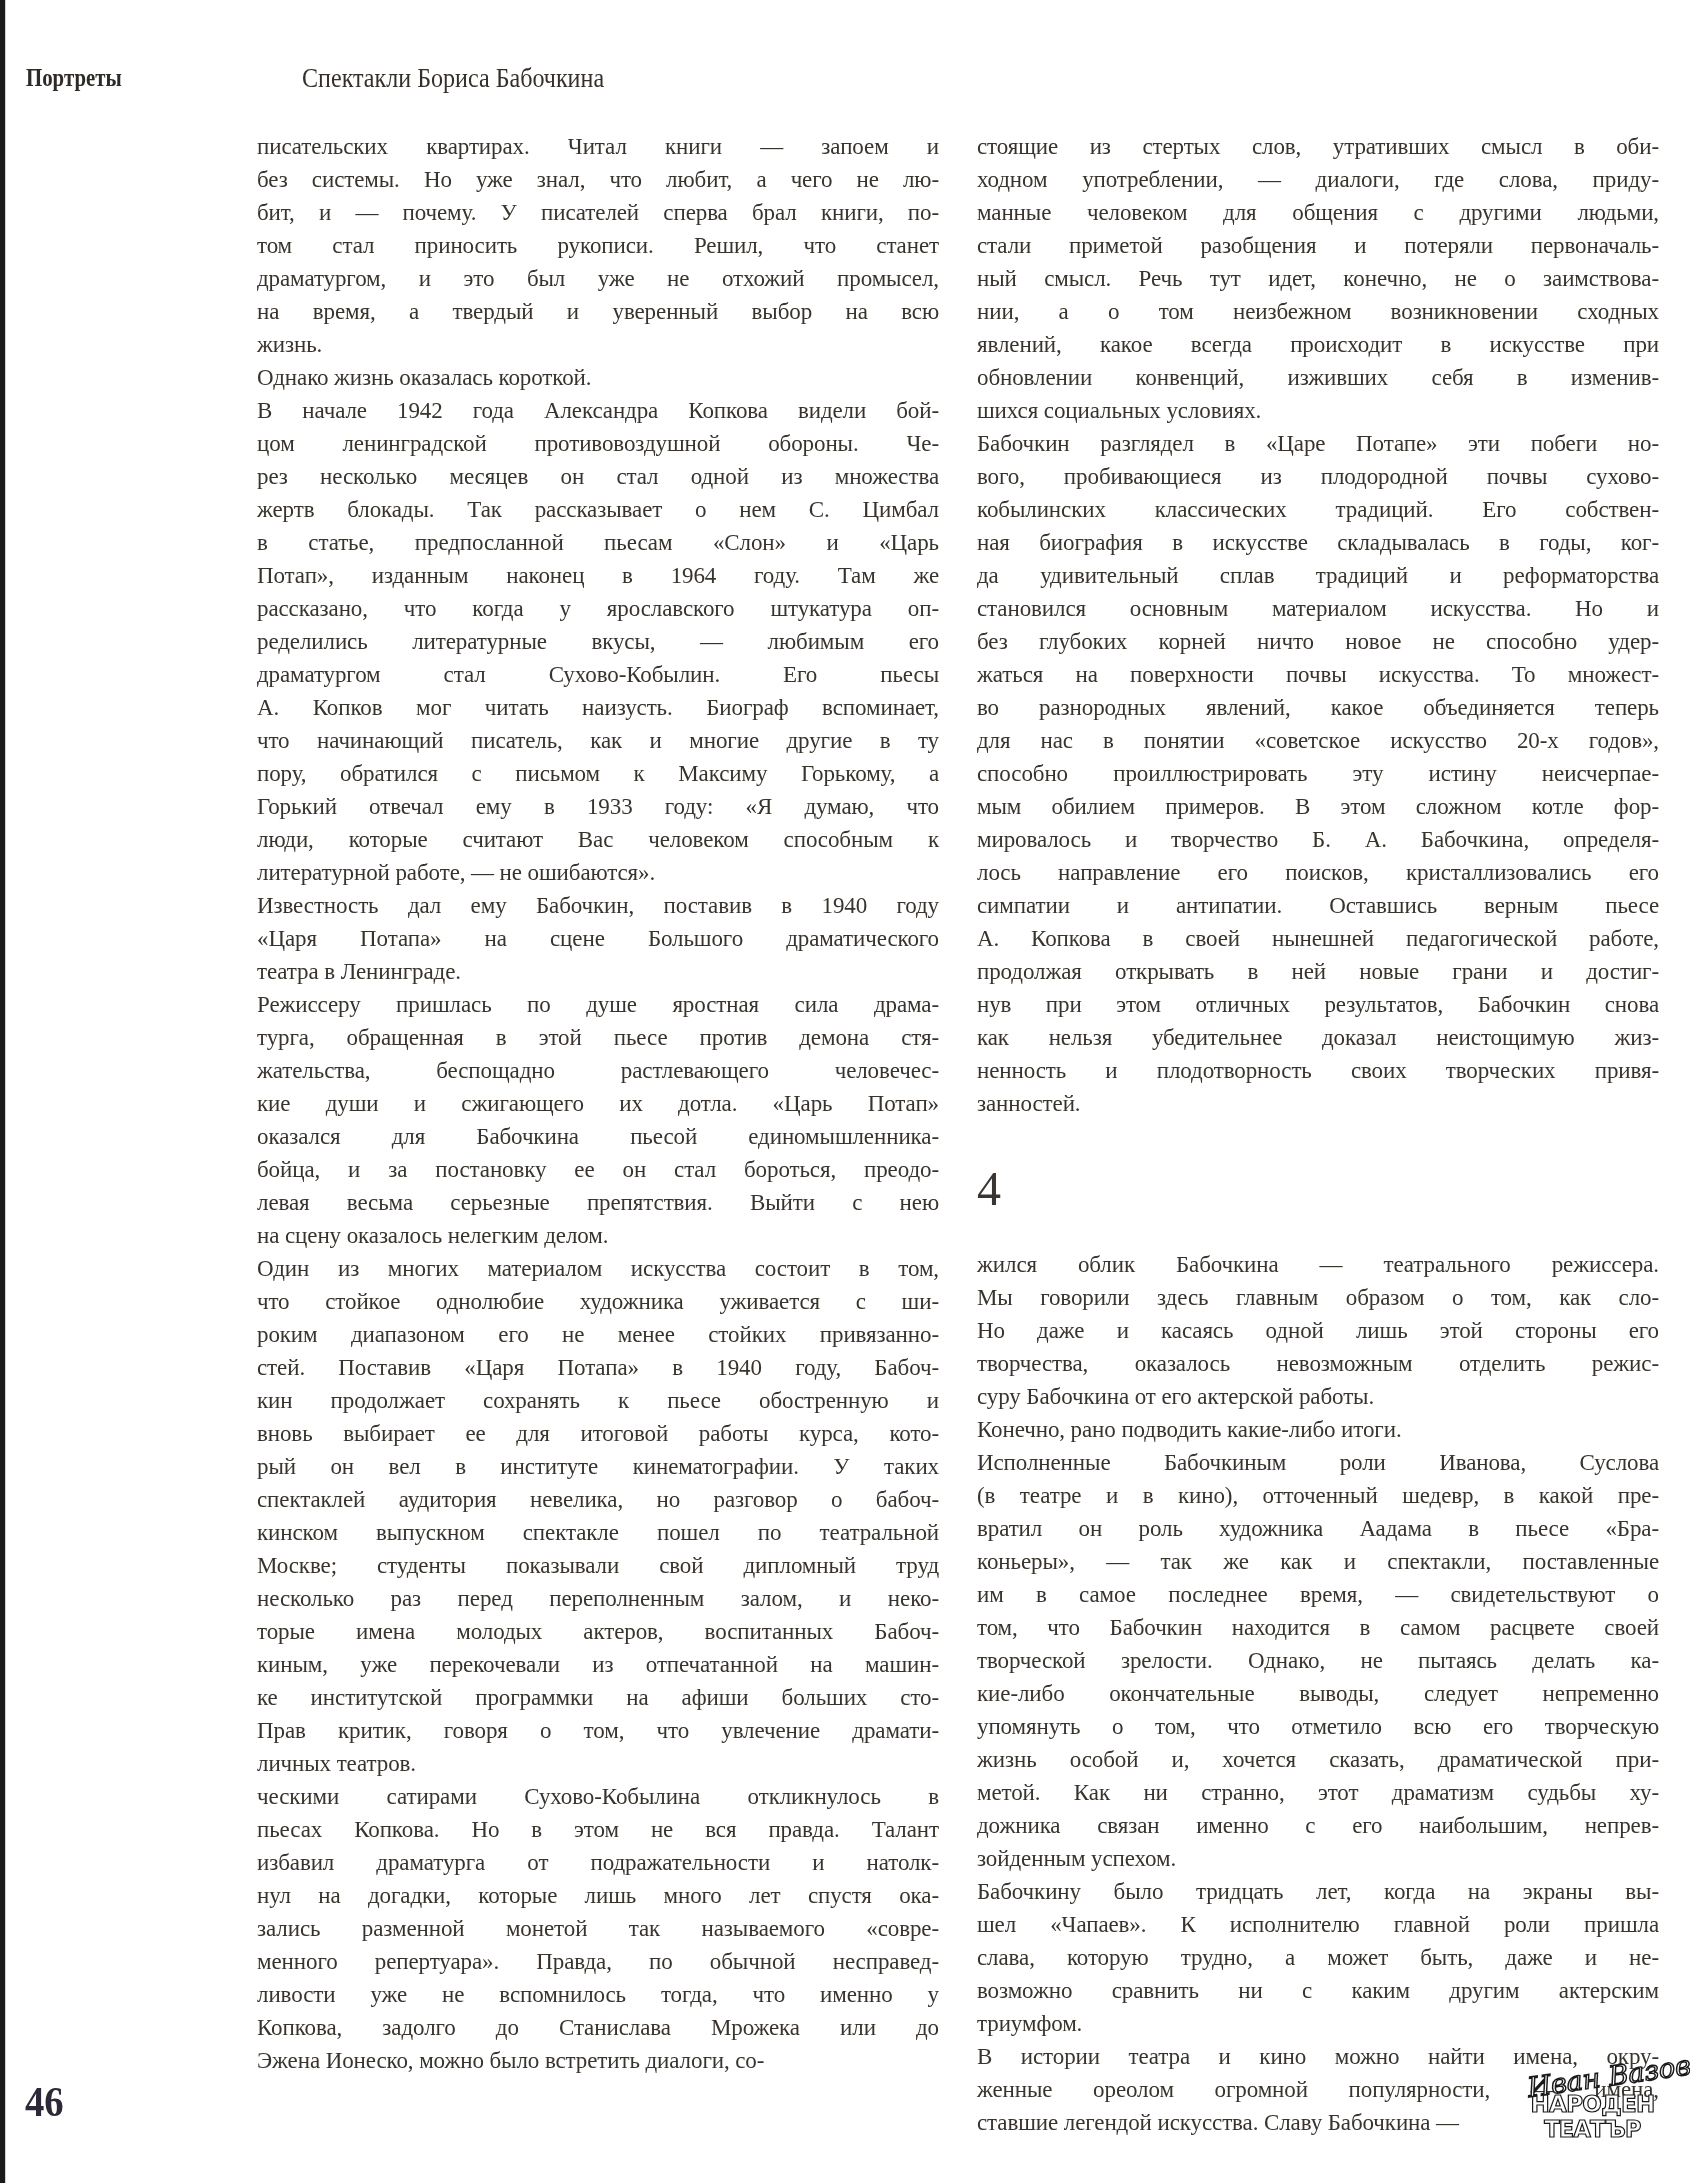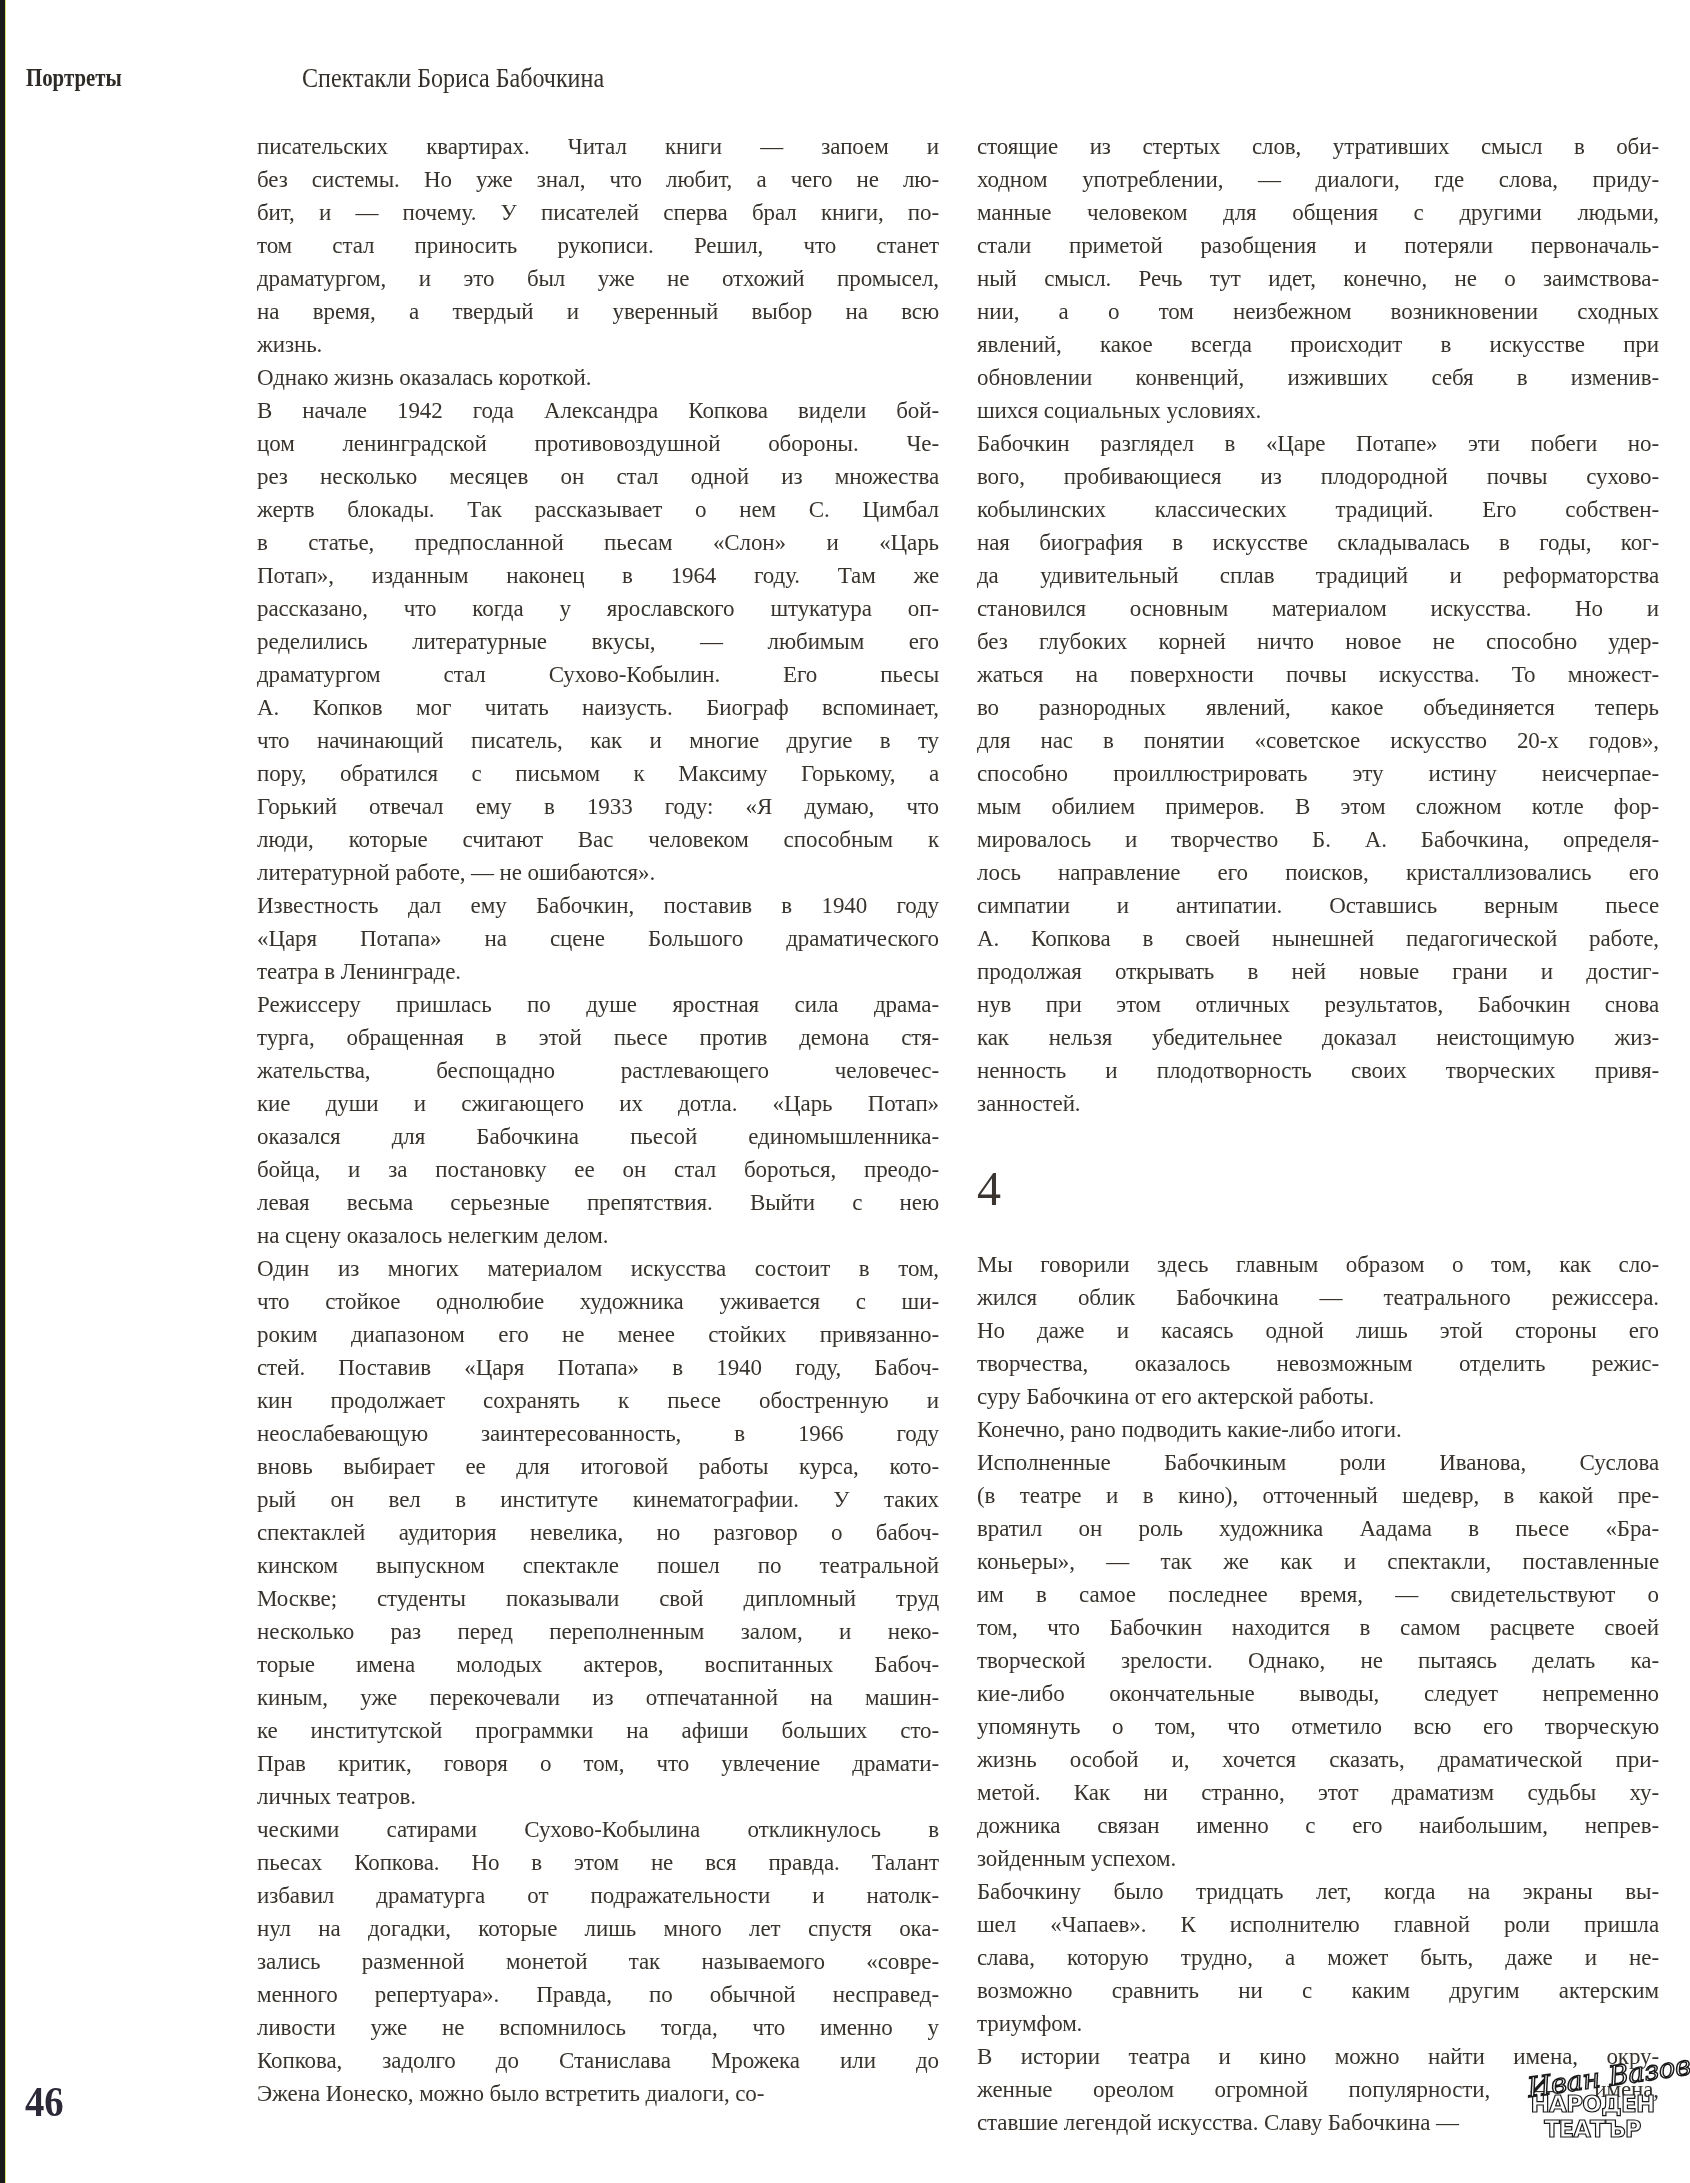--- a/index.html
+++ b/index.html
@@ -137,21 +137,20 @@
     <span class="line">кие души и сжигающего их дотла. «Царь Потап»</span>
     <span class="line">оказался для Бабочкина пьесой единомышленника-</span>
     <span class="line">бойца, и за постановку ее он стал бороться, преодо-</span>
     <span class="line">левая весьма серьезные препятствия. Выйти с нею</span>
     <span class="line last">на сцену оказалось нелегким делом.</span>
     <span class="line">Один из многих материалом искусства состоит в том,</span>
     <span class="line">что стойкое однолюбие художника уживается с ши-</span>
     <span class="line">роким диапазоном его не менее стойких привязанно-</span>
     <span class="line">стей. Поставив «Царя Потапа» в 1940 году, Бабоч-</span>
     <span class="line">кин продолжает сохранять к пьесе обостренную и</span>
-    <span class="line">неослабевающую заинтересованность, в 1966 году</span>
     <span class="line">вновь выбирает ее для итоговой работы курса, кото-</span>
     <span class="line">рый он вел в институте кинематографии. У таких</span>
     <span class="line">спектаклей аудитория невелика, но разговор о бабоч-</span>
     <span class="line">кинском выпускном спектакле пошел по театральной</span>
     <span class="line">Москве; студенты показывали свой дипломный труд</span>
     <span class="line">несколько раз перед переполненным залом, и неко-</span>
     <span class="line">торые имена молодых актеров, воспитанных Бабоч-</span>
     <span class="line">киным, уже перекочевали из отпечатанной на машин-</span>
     <span class="line">ке институтской программки на афиши больших сто-</span>
     <span class="line">Прав критик, говоря о том, что увлечение драмати-</span>
@@ -195,22 +194,22 @@
       <span class="line">симпатии и антипатии. Оставшись верным пьесе</span>
       <span class="line">А. Копкова в своей нынешней педагогической работе,</span>
       <span class="line">продолжая открывать в ней новые грани и достиг-</span>
       <span class="line">нув при этом отличных результатов, Бабочкин снова</span>
       <span class="line">как нельзя убедительнее доказал неистощимую жиз-</span>
       <span class="line">ненность и плодотворность своих творческих привя-</span>
       <span class="line last">занностей.</span>
     </div>
   <div class="section-number">4</div>
   <div id="col-right-after">
+      <span class="line">жился облик Бабочкина — театрального режиссера.</span>
       <span class="line">Мы говорили здесь главным образом о том, как сло-</span>
-      <span class="line">жился облик Бабочкина — театрального режиссера.</span>
       <span class="line">Но даже и касаясь одной лишь этой стороны его</span>
       <span class="line">творчества, оказалось невозможным отделить режис-</span>
       <span class="line last">суру Бабочкина от его актерской работы.</span>
       <span class="line last">Конечно, рано подводить какие-либо итоги.</span>
       <span class="line">Исполненные Бабочкиным роли Иванова, Суслова</span>
       <span class="line">(в театре и в кино), отточенный шедевр, в какой пре-</span>
       <span class="line">вратил он роль художника Аадама в пьесе «Бра-</span>
       <span class="line">коньеры», — так же как и спектакли, поставленные</span>
       <span class="line">им в самое последнее время, — свидетельствуют о</span>
       <span class="line">том, что Бабочкин находится в самом расцвете своей</span>

